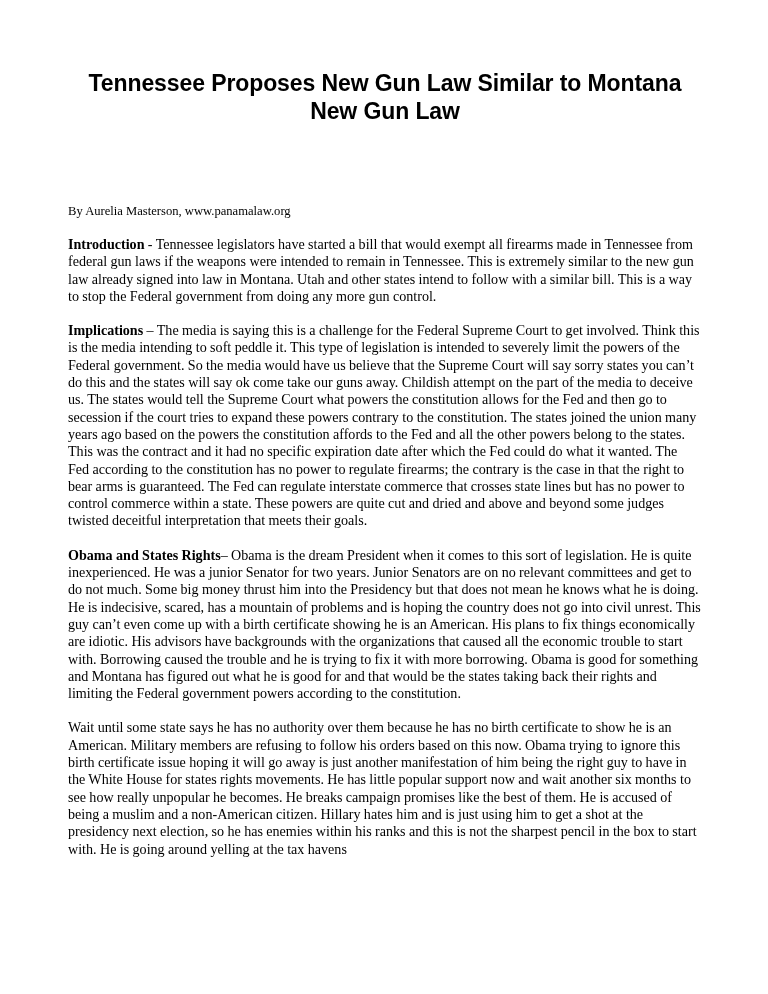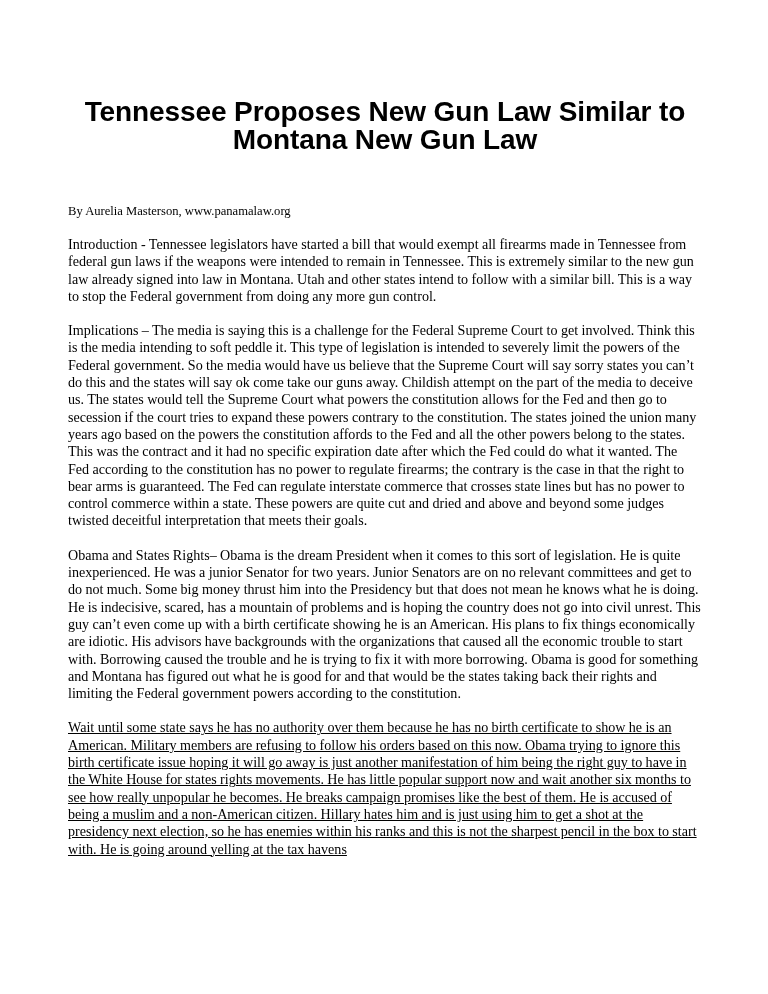--- a/index.html
+++ b/index.html
@@ -24,29 +24,29 @@
   }
   .content {
     position: absolute;
     left: 68px;
     top: 0;
     width: 633px;
   }
   .doc-title {
     font-family: "Liberation Sans", "DejaVu Sans", sans-serif;
     font-weight: bold;
-    font-size: 28px;
+    font-size: 23px;
     line-height: 28px;
     text-align: center;
     margin: 0;
     padding: 0;
     color: #000000;
     position: absolute;
     left: 12px;
-    top: 98px;
+    top: 69px;
     width: 610px;
     letter-spacing: -0.1px;
   }
   .byline {
     position: absolute;
     left: 0;
     top: 203px;
     font-size: 12.6px;
     line-height: 17.2px;
     color: #000000;
@@ -62,24 +62,23 @@
   p.para {
     margin: 0 0 17px 0;
     font-size: 14.1px;
     line-height: 17.3px;
     text-align: left;
     color: #000000;
     word-spacing: -0.15px;
   }
   p.para:last-child {
     margin-bottom: 8px;
-    text-decoration: underline;
   }
   .lead {
-    font-weight: normal;
+    font-weight: bold;
     text-align: center;
   }
 </style>
 </head>
 <body>
 
 <div class="page">
   <div class="content">
 
     <h1 class="doc-title">Tennessee Proposes New Gun Law Similar to Montana New Gun Law</h1>

